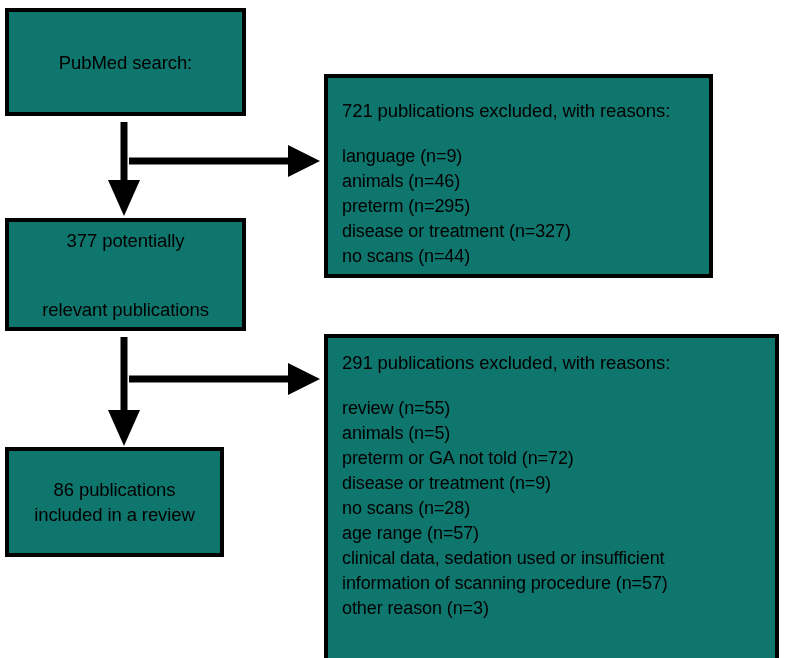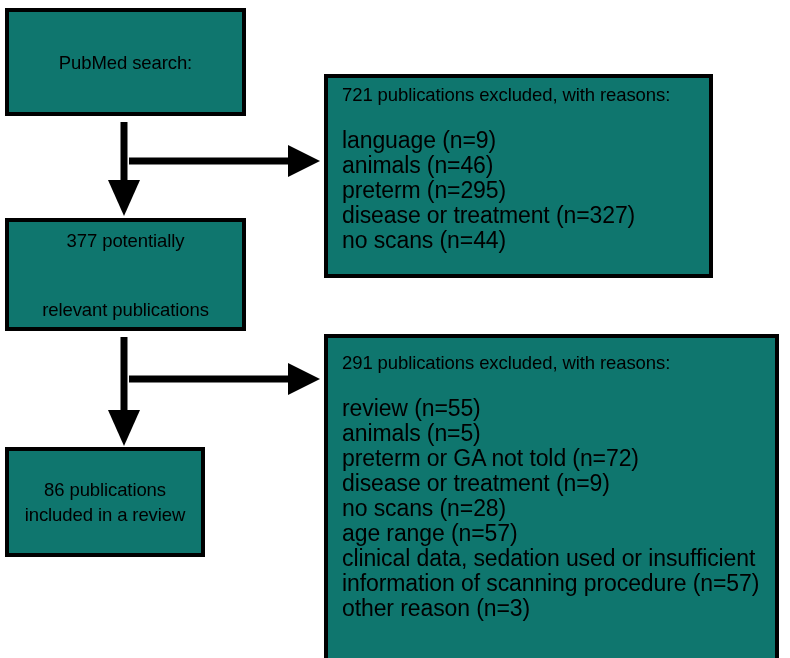--- a/index.html
+++ b/index.html
@@ -49,39 +49,39 @@
   .list-heading {
     font-size: 18.5px;
     line-height: 25px;
     white-space: nowrap;
     letter-spacing: -0.1px;
   }
   .list-gap {
     height: 21px;
   }
   .list-item {
-    font-size: 23px;
+    font-size: 18px;
     line-height: 25px;
     white-space: nowrap;
     letter-spacing: -0.1px;
   }
 
   
   #box-search {
     left: 5px;  top: 8px;   width: 241px; height: 108px;
   }
   #box-potentially {
     left: 5px;  top: 218px; width: 241px; height: 113px; gap: 44px;
   }
   #box-included {
-    left: 5px;  top: 447px; width: 200px; height: 110px;
+    left: 5px;  top: 447px; width: 219px; height: 110px;
   }
   #box-excluded-1 {
     left: 324px; top: 74px;  width: 389px; height: 204px;
-    padding: 4px 0 0 14px;
+    padding: 20px 0 0 14px;
   }
   #box-excluded-2 {
     left: 324px; top: 334px; width: 455px; height: 418px;
     padding: 12px 0 0 14px;
   }
 
   
   #connectors {
     position: absolute;
     left: 0;

